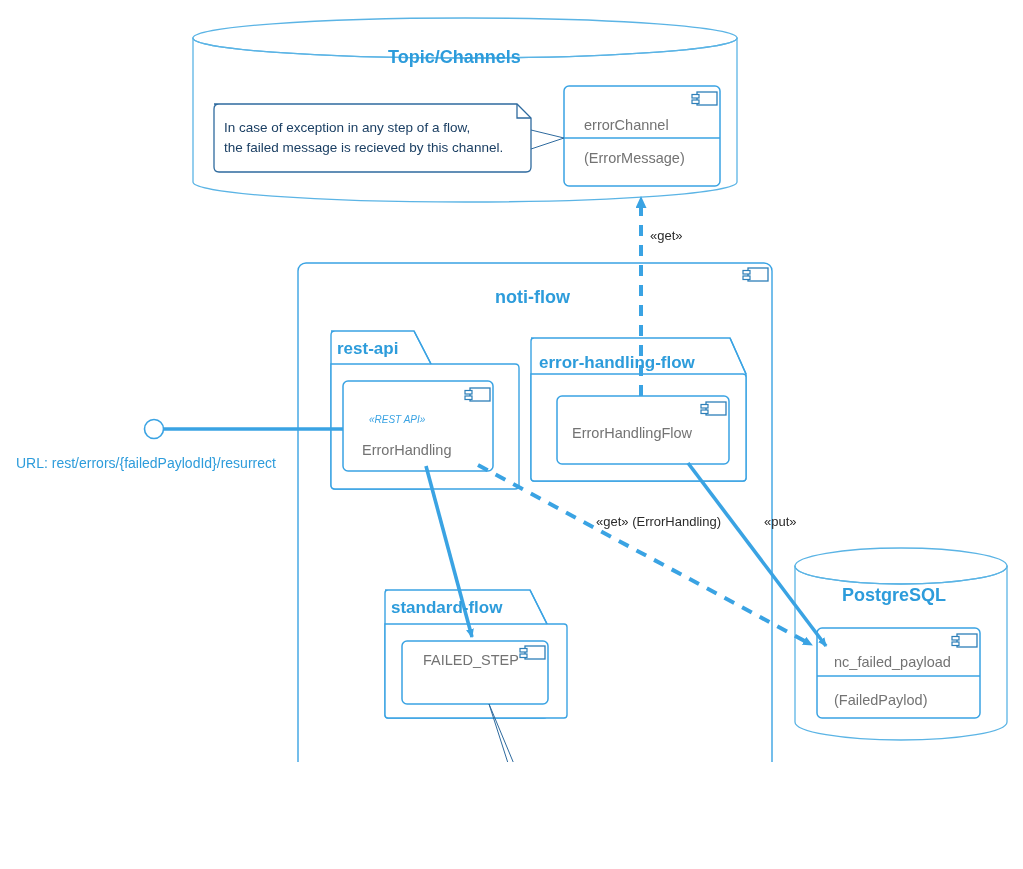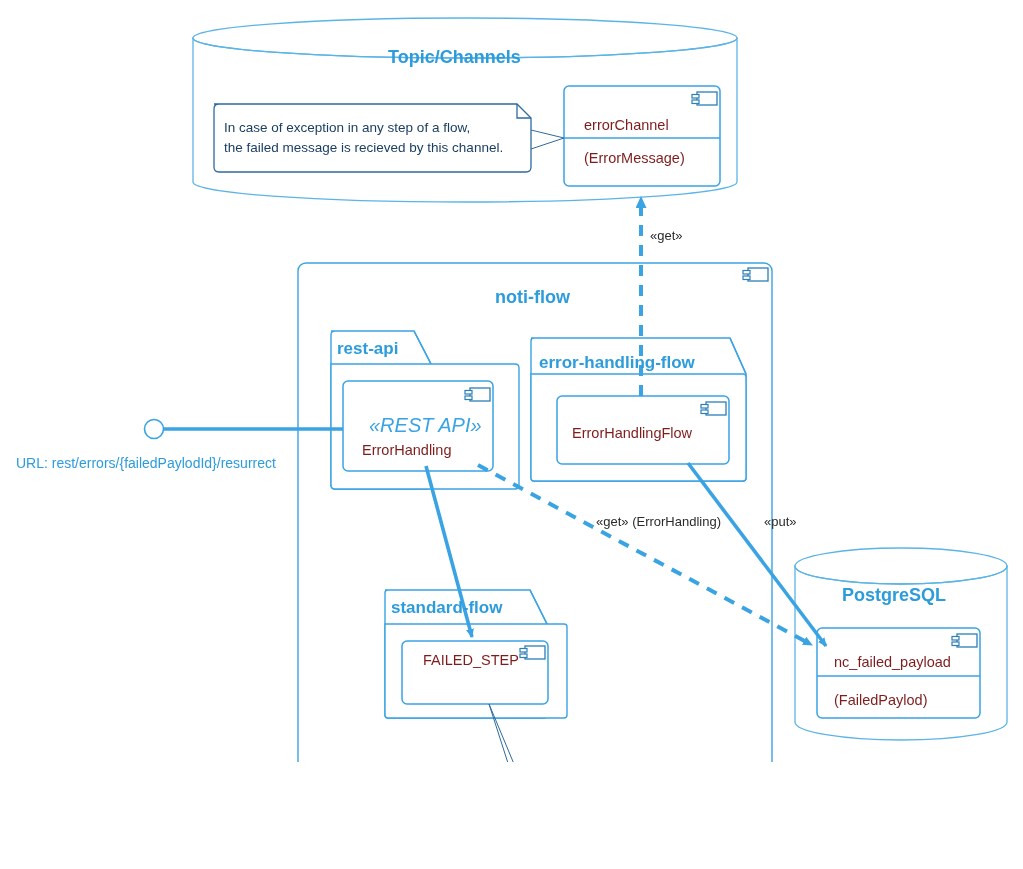--- a/index.html
+++ b/index.html
@@ -37,25 +37,25 @@
     letter-spacing: 0px;
   }
   .title-md {
     font-size: 17px;
     font-weight: bold;
     color: #2d9cdb;
   }
   
   .comp-name {
     font-size: 14.5px;
-    color: #7f1d1d;
+    color: #737373;
     font-weight: normal;
   }
   .comp-stereo {
-    font-size: 20px;
+    font-size: 10px;
     color: #3aa3e3;
     font-style: italic;
   }
   
   .note-text {
     font-size: 13.5px;
     color: #1b3f63;
     line-height: 19px;
   }
   

